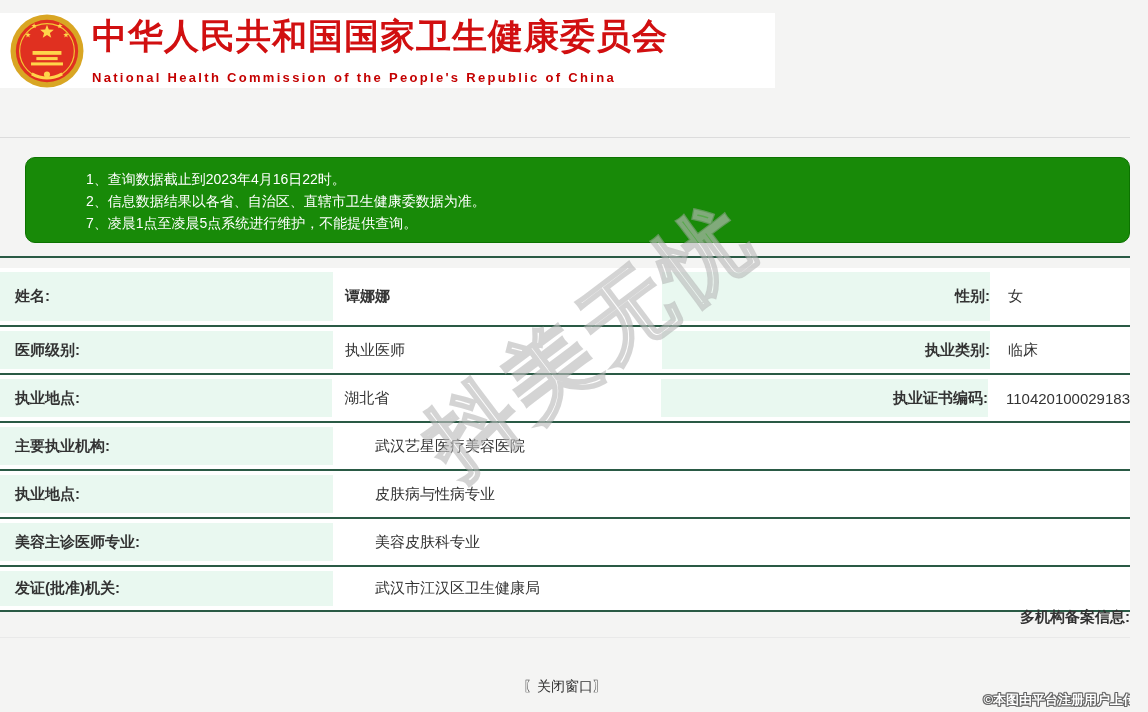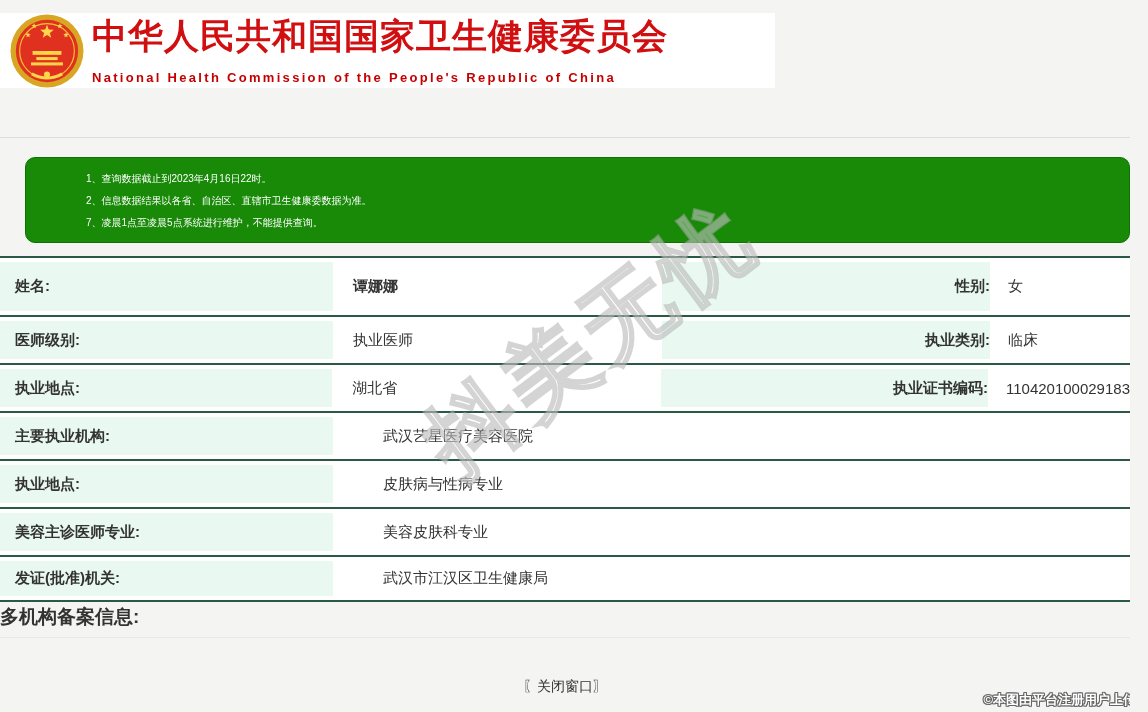--- a/index.html
+++ b/index.html
@@ -23,45 +23,45 @@
   .title-en{
     font-size:13px;font-weight:bold;color:#c40000;
     letter-spacing:2.3px;margin-top:14px;white-space:nowrap;
   }
   .topline{position:absolute;top:137px;left:0;right:0;border-top:1px solid #dcdcdc;}
   
   .notice{
     position:absolute;left:25px;right:0;top:157px;height:86px;
     box-sizing:border-box;background:#188a08;border:1px solid #0c7300;
     border-radius:10px;color:#ffffff;
-    padding:10px 10px 0 60px;font-size:10px;line-height:22px;
+    padding:10px 10px 0 60px;font-size:14px;line-height:22px;
   }
   .notice-line{white-space:nowrap;}
   
   .records{position:absolute;left:0;right:0;top:256px;border-top:2px solid #2a5a45;}
   .t-row{display:flex;height:46px;background:#ffffff;border-bottom:2px solid #2a5a45;}
-  .t-row:first-child{height:57px;}
+  .t-row:first-child{height:57px;margin-top:10px;}
   .t-row:last-child{height:43px;}
   .cell{position:relative;display:flex;align-items:center;box-sizing:border-box;font-size:15px;}
   .cell span{position:relative;z-index:1;}
   .cell.label{font-weight:bold;padding-left:15px;}
   .cell.label::before{
     content:"";position:absolute;left:0;right:0;top:4px;bottom:4px;
     background:#e9f8f0;z-index:0;
   }
   .c1{width:333px;}
-  .c2{width:329px;padding-left:20px;}
+  .c2{width:329px;padding-left:12px;}
   .c2.wide{flex:1;margin-left:30px;}
   .c3{width:328px;padding-left:15px;justify-content:flex-end;}
   .c4{flex:1;padding-left:18px;}
   .t-row:first-child .c2 span{font-weight:bold;}
   
   .multi-org{
     position:absolute;top:600px;left:0;right:0;height:34px;line-height:34px;
-    text-align:left;font-weight:bold;font-size:19px;color:#333;
+    text-align:right;font-weight:bold;font-size:15px;color:#333;
   }
   .footer-divider{position:absolute;top:637px;left:0;right:0;border-top:1px solid #e9e9e9;}
   .close-window{
     position:absolute;top:678px;left:0;right:0;display:block;text-align:center;
     font-size:14px;color:#333;text-decoration:none;cursor:pointer;
   }
   .credit{
     position:absolute;right:-6px;bottom:3px;white-space:nowrap;
     font-size:13px;font-weight:bold;color:#fff;
     text-shadow:-1px 0 #666,0 1px #666,1px 0 #666,0 -1px #666,

